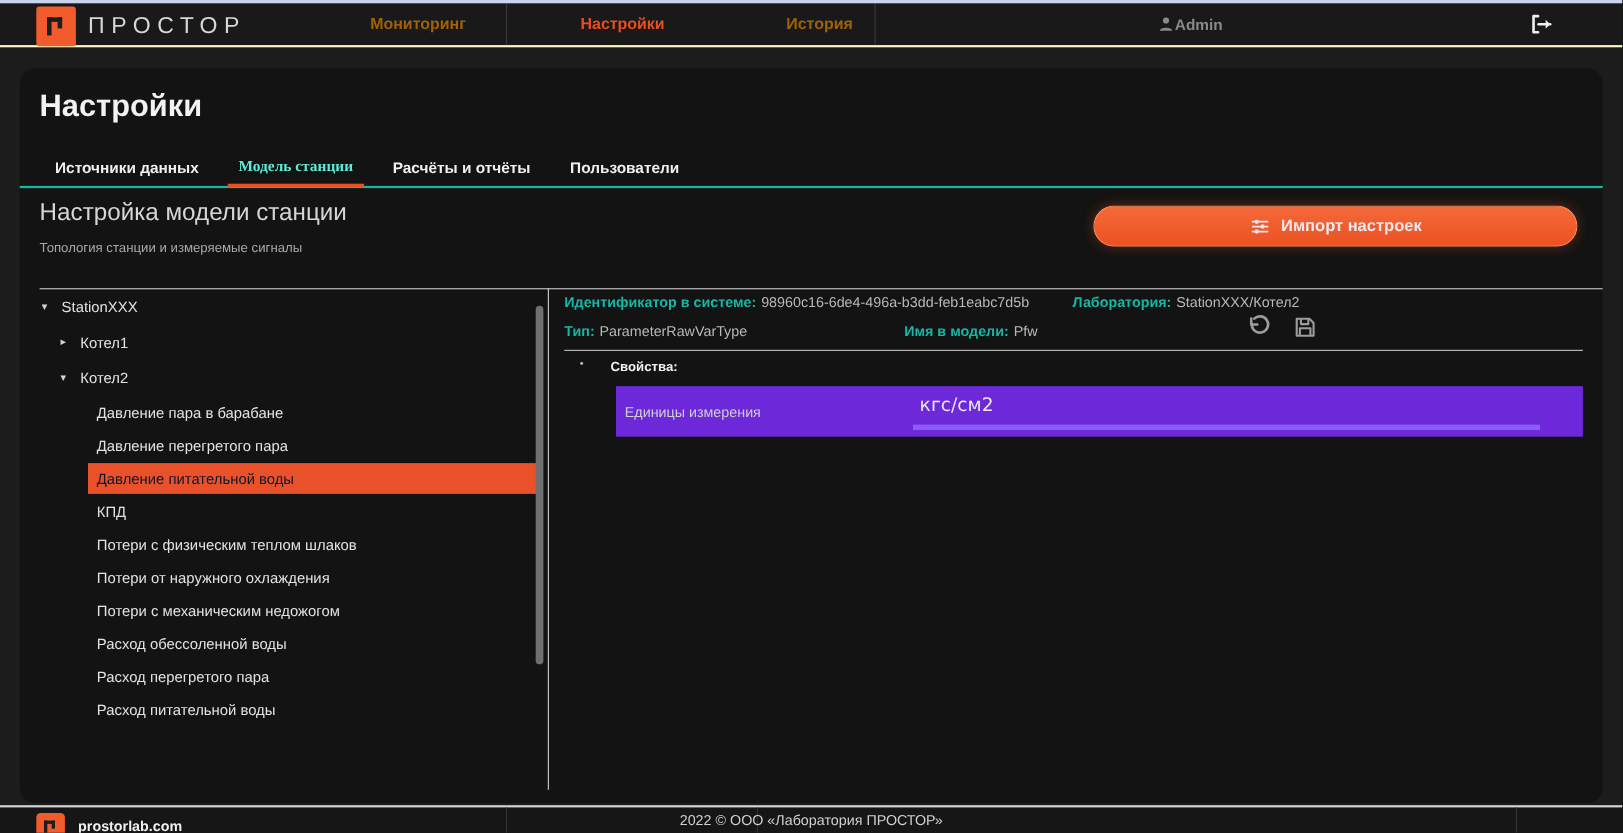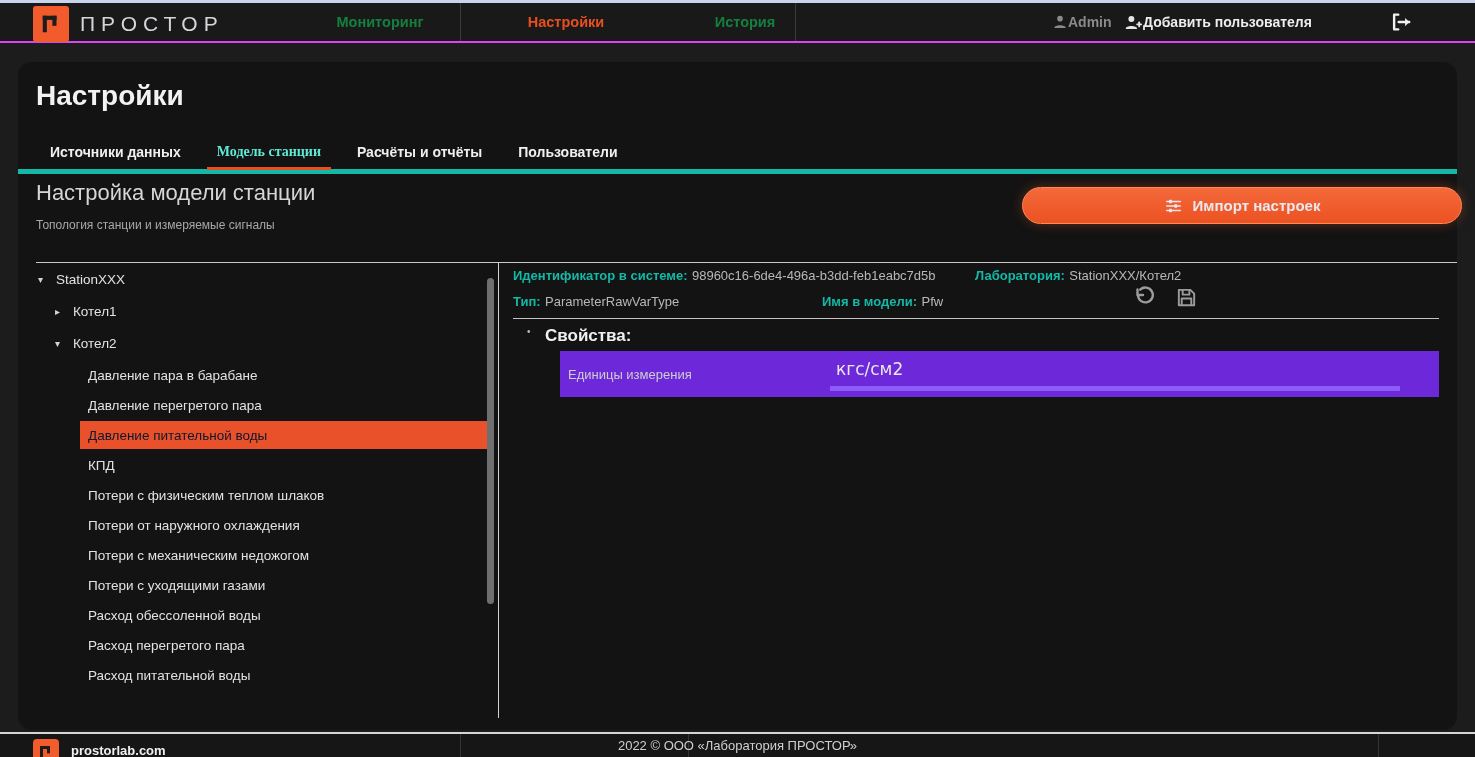--- a/index.html
+++ b/index.html
@@ -8,45 +8,45 @@
     position: relative;
     background: #1c1c1c;
     font-family: "Liberation Sans", sans-serif;
     color: #e6e6e6;
     overflow: hidden;
   }
   
   .top-strip { position:absolute; top:0; left:0; right:0; height:3px; background:#c9d4ee; z-index:40; }
 
   
-  .navbar { position:absolute; top:3px; left:0; right:0; height:40px; background:#191919; border-bottom:2px solid #d946ef; z-index:30; }
+  .navbar { position:absolute; top:3px; left:0; right:0; height:40px; background:#191919; border-bottom:2px solid #fef9c3; z-index:30; }
   .brand { position:absolute; left:33px; top:3px; display:flex; align-items:center; gap:11px; cursor:pointer; }
   .logo-sq { width:36px; height:36px; background:#f25b2b; border-radius:3px; display:flex; align-items:center; justify-content:center; }
   .brand-name { font-size:21px; letter-spacing:6px; color:#d6d6da; font-weight:400; }
-  .nav-item { position:absolute; top:0; height:38px; display:flex; align-items:center; justify-content:center; font-weight:700; font-size:14.5px; color:#15803d; cursor:pointer; }
+  .nav-item { position:absolute; top:0; height:38px; display:flex; align-items:center; justify-content:center; font-weight:700; font-size:14.5px; color:#a16207; cursor:pointer; }
   .nav-item.active { color:#e84e1f; }
   .nav-div { position:absolute; top:0; bottom:0; width:1px; background:#3a3a3a; }
   .nav-user { position:absolute; top:0; height:38px; display:flex; align-items:center; gap:0; font-weight:700; font-size:14px; }
   .nav-admin { left:1052px; color:#8a8a8a; }
   .nav-adduser { left:1124px; color:#ededed; cursor:pointer; }
   .nav-logout { position:absolute; left:1389px; top:0; height:38px; display:flex; align-items:center; cursor:pointer; }
 
   
   .card { position:absolute; left:18px; top:62px; width:1439px; height:668px; background:#131313; border-radius:14px; z-index:10; }
   .page-title { position:absolute; left:18px; top:18px; font-size:28px; font-weight:700; color:#f2f2f2; }
 
-  .tabs { position:absolute; left:0; right:0; top:82px; display:flex; padding-left:22px; gap:16px; border-bottom:5px solid #14b8a6; }
+  .tabs { position:absolute; left:0; right:0; top:82px; display:flex; padding-left:22px; gap:16px; border-bottom:2px solid #14b8a6; }
   .tab { position:relative; padding:0 10px 9px; font-weight:700; font-size:14px; color:#efefef; cursor:pointer; white-space:nowrap; }
   .tab.active { color:#5eead4;font-family:Liberation Serif, serif; }
   .tab.active::after { content:""; position:absolute; left:0; right:0; bottom:-1px; height:3px; background:#e8501f; }
 
   .section-title { position:absolute; left:18px; top:118px; font-size:22px; font-weight:400; color:#d6d6d6; }
   .section-subtitle { position:absolute; left:18px; top:156px; font-size:12px; color:#a8a8a8; }
 
-  .import-btn { position:absolute; left:1004px; top:125px; width:440px; height:37px; border-radius:19px;
+  .import-btn { position:absolute; left:976px; top:125px; width:440px; height:37px; border-radius:19px;
     background:linear-gradient(180deg,#f4693a 0%,#ec5222 100%); border:1px solid #ff8a57;
     display:flex; align-items:center; justify-content:center; gap:10px;
     font-weight:700; font-size:15px; color:#e9e8f0; cursor:pointer;
     box-shadow:0 0 12px rgba(242,92,43,.35); font-family:"Liberation Sans",sans-serif; }
 
   .content-topline { position:absolute; left:18px; right:0; top:200px; height:1px; background:#c9c9c9; }
   .v-divider { position:absolute; left:480px; top:200px; width:1px; height:456px; background:#d2d2d2; }
 
   
   .tree { position:absolute; left:0; top:201px; width:470px; }
@@ -63,21 +63,21 @@
   .meta-label { font-weight:700; font-size:13px; color:#14b8a6; }
   .meta-value { font-size:13px; color:#b8b8b8; }
   .meta-row1 { position:absolute; top:3px; left:0; }
   .meta-loc  { position:absolute; top:3px; left:462px; }
   .meta-row2 { position:absolute; top:29px; left:0; }
   .meta-name { position:absolute; top:29px; left:309px; }
   .icon-btn { position:absolute; cursor:pointer; }
   .icon-undo { left:620px; top:23px; }
   .icon-save { left:662px; top:23px; }
   .details-hr { position:absolute; top:55px; left:0; width:926px; height:1px; background:#c4c4c4; }
-  .props-header { position:absolute; top:63px; left:32px; font-weight:700; font-size:17px; color:#f0f0f0; }
+  .props-header { position:absolute; top:63px; left:42px; font-weight:700; font-size:12px; color:#f0f0f0; }
   .props-bullet { position:absolute; top:63px; left:14px; font-size:10px; color:#bdbdbd; }
   .prop-row { position:absolute; top:88px; left:47px; width:879px; height:46px; background:#6d28d9; display:flex; align-items:center; }
   .prop-label { margin-left:8px; width:255px; font-size:13px; color:#cfcfcf; }
   .prop-input { position:absolute; left:270px; width:570px; background:transparent; border:none; outline:none;
     border-bottom:5px solid #8b5cf6; font-size:17px; color:#e8e8e8; padding:2px 6px 7px;
     font-family:"DejaVu Sans", sans-serif; }
 
   
   .footer { position:absolute; left:0; right:0; bottom:0; height:25px; background:#161616; border-top:2px solid #d6d6d6; z-index:20; }
   .footer-left { position:absolute; left:33px; top:1px; display:flex; align-items:center; gap:12px; }
@@ -115,31 +115,20 @@
   <div class="nav-user nav-admin">
     <span>
       <svg width="16" height="16" viewBox="0 0 24 24" fill="#8a8a8a">
         <circle cx="12" cy="7" r="4.2"></circle>
           <path d="M3.5 21c0-5.4 17-5.4 17 0z"></path>
       </svg>
     </span>
     <span>Admin</span>
   </div>
 
-  <div class="nav-user nav-adduser">
-    <span>
-      <svg width="19" height="17" viewBox="0 0 26 24" fill="#e6e6e6">
-        <circle cx="10" cy="7" r="4.2"></circle>
-          <path d="M2 21c0-5.4 16-5.4 16 0z"></path>
-        <rect x="17" y="13.4" width="8" height="2.6" rx="1"></rect>
-          <rect x="19.7" y="10.7" width="2.6" height="8" rx="1"></rect>
-      </svg>
-    </span>
-    <span>Добавить пользователя</span>
-  </div>
 
   <div class="nav-logout">
     <span>
       <svg width="24" height="22" viewBox="0 0 24 24" fill="none" stroke="#f0f0f0" stroke-width="2.6" stroke-linecap="round" stroke-linejoin="round">
         <path d="M9 4 H4.5 V20 H9"></path>
         <path d="M9.5 12 H21"></path>
         <path d="M16.5 7.5 L21 12 L16.5 16.5" fill="#f0f0f0" stroke="none"></path>
       </svg>
     </span>
   </div>
@@ -188,21 +177,20 @@
       <span class="caret">▾</span>
       <span>Котел2</span>
     </div>
     <div class="tree-row leaf">Давление пара в барабане</div>
     <div class="tree-row leaf">Давление перегретого пара</div>
     <div class="tree-row leaf selected">Давление питательной воды</div>
     <div class="tree-row leaf">КПД</div>
     <div class="tree-row leaf">Потери с физическим теплом шлаков</div>
     <div class="tree-row leaf">Потери от наружного охлаждения</div>
     <div class="tree-row leaf">Потери с механическим недожогом</div>
-    <div class="tree-row leaf">Потери с уходящими газами</div>
     <div class="tree-row leaf">Расход обессоленной воды</div>
     <div class="tree-row leaf">Расход перегретого пара</div>
     <div class="tree-row leaf">Расход питательной воды</div>
   </div>
   <div class="scroll-thumb"></div>
 
   <div class="details">
     <div class="meta-row1">
       <span class="meta-label">Идентификатор в системе:</span>
       <span class="meta-value">98960c16-6de4-496a-b3dd-feb1eabc7d5b</span>

